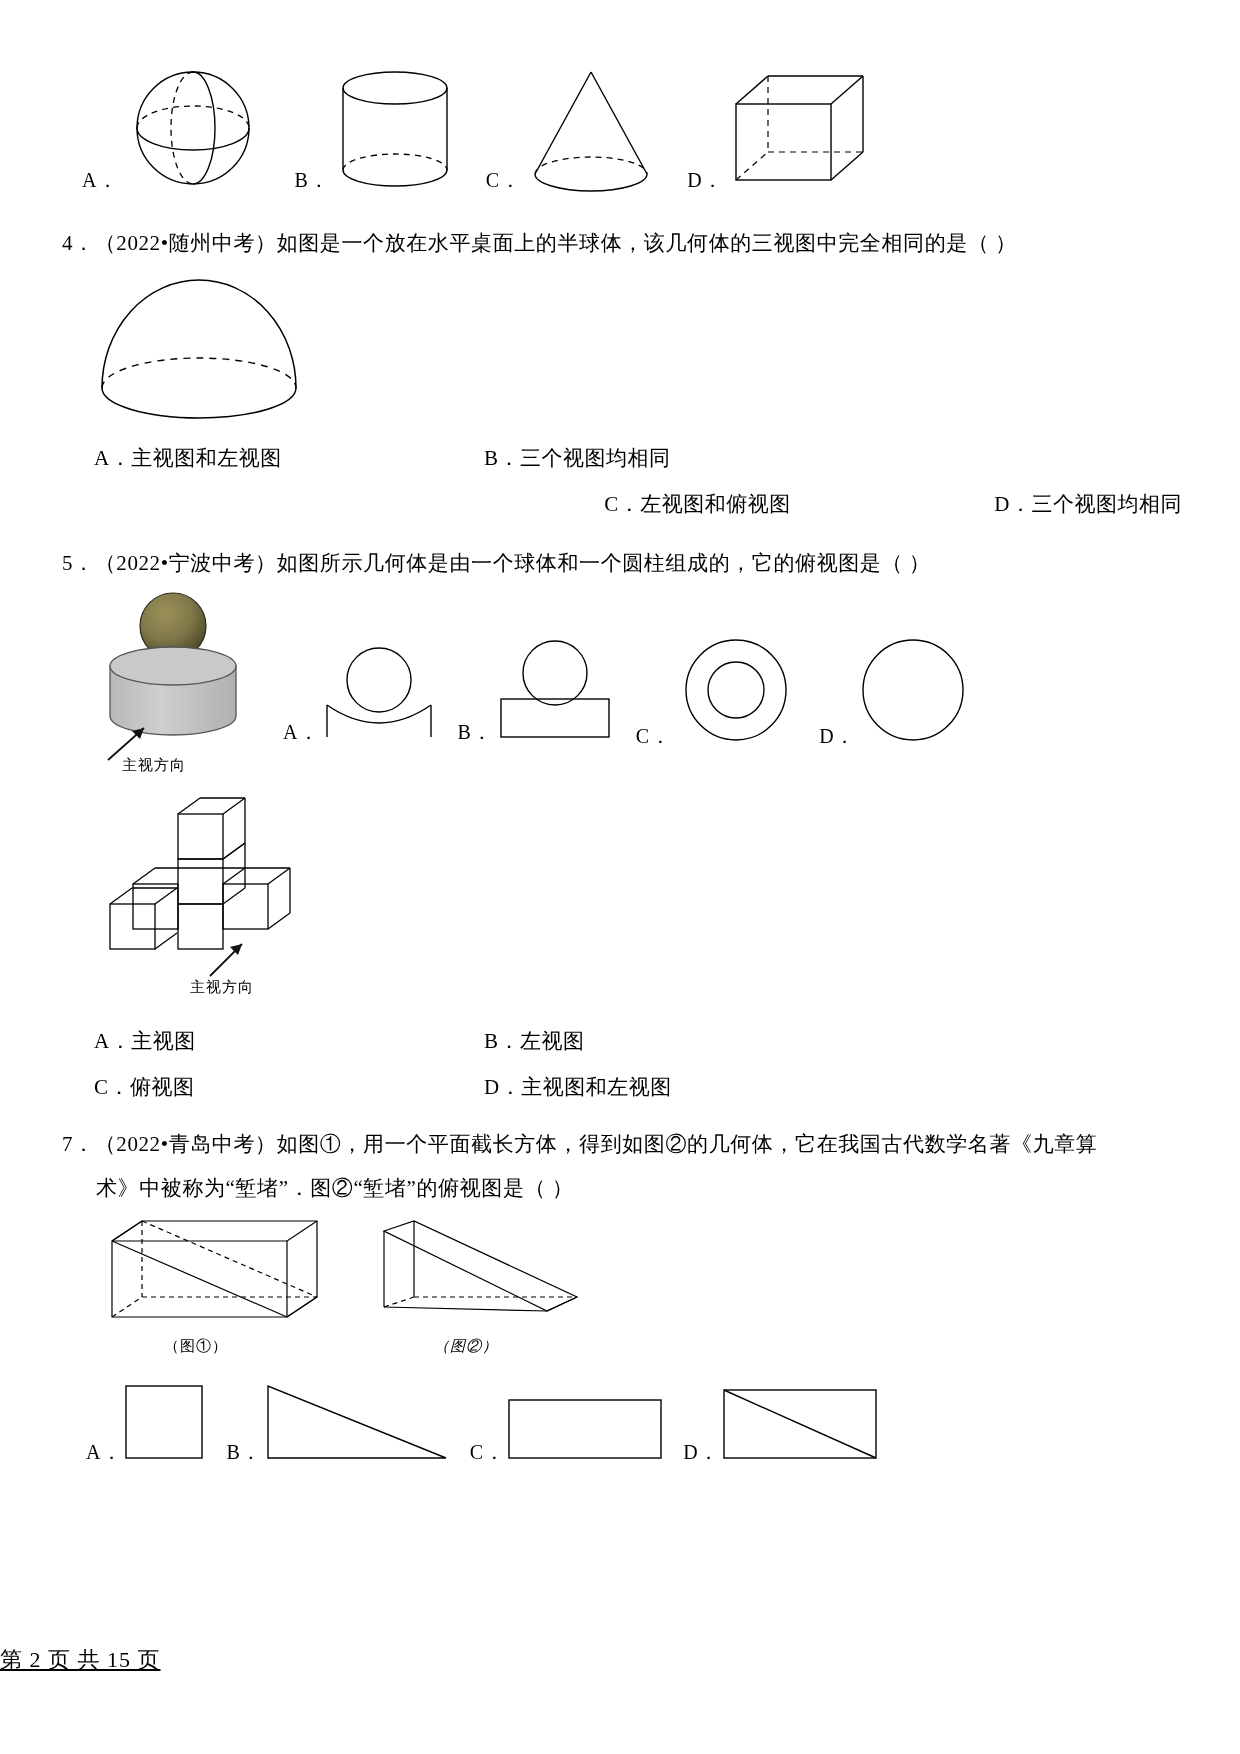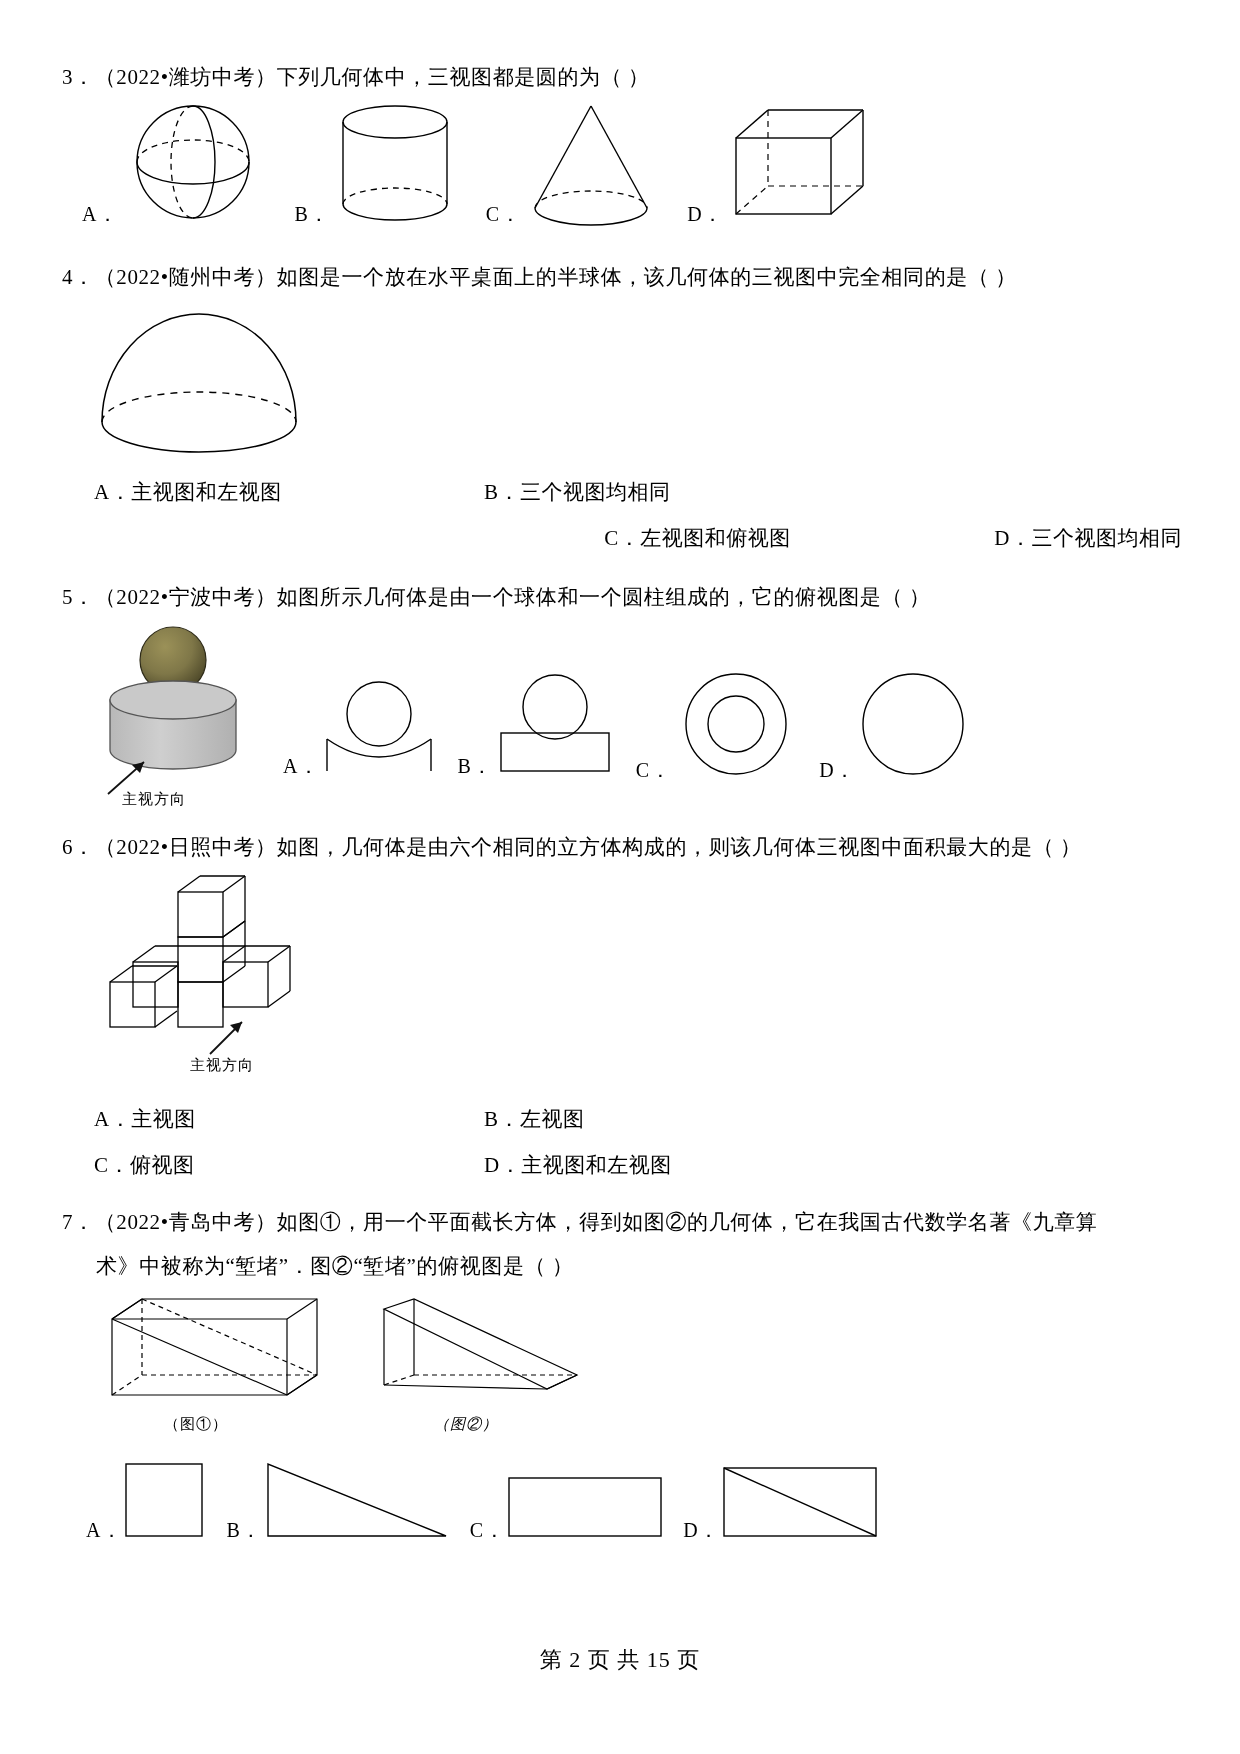--- a/index.html
+++ b/index.html
@@ -54,44 +54,42 @@
     letter-spacing: 0.5px;
   }
   .options2 .o:first-child {
     width: 390px;
   }
   .footer {
     position: absolute;
     left: 0;
     top: 1645px;
     width: 1240px;
-    text-align: center;
+    text-align: left;
     font-size: 22px;
     letter-spacing: 1px;
+    text-decoration: underline;
   }
   .figwrap {
     position: relative;
   }
   svg { display: block; overflow: visible; }
   .lbl {
     font-family: "Liberation Sans", sans-serif;
     font-size: 15px;
     letter-spacing: 1px;
   }
 </style>
 </head>
 <body>
 
 <div class="page">
 <div class="content">
 
   <div class="block">
-    <div class="qline">
-      <span>3．</span><span>（2022•潍坊中考）</span><span>下列几何体中，三视图都是圆的为（      ）</span>
-    </div>
 
     <div class="figrow" style="margin-top:6px; margin-left:20px;">
 
       <div style="display:flex; align-items:flex-end;">
         <span class="opt-letter" style="margin-bottom:6px;">A．</span>
         <div class="figwrap">
           <svg width="150" height="130" viewBox="0 0 150 130">
             <circle cx="75" cy="62" r="56" fill="none" stroke="#000" stroke-width="1.4"></circle>
             <path d="M19 62 A 56 22 0 0 0 131 62" fill="none" stroke="#000" stroke-width="1.4"></path>
             <path d="M19 62 A 56 22 0 0 1 131 62" fill="none" stroke="#000" stroke-width="1.3" stroke-dasharray="6 5"></path>
@@ -249,23 +247,20 @@
           <svg width="115" height="110" viewBox="0 0 115 110">
             <circle cx="57" cy="54" r="50" fill="none" stroke="#000" stroke-width="1.4"></circle>
           </svg>
         </div>
       </div>
 
     </div>
   </div>
 
   <div class="block" style="margin-top:28px;">
-    <div class="qline">
-      <span>6．</span><span>（2022•日照中考）</span><span>如图，几何体是由六个相同的立方体构成的，则该几何体三视图中面积最大的是（      ）</span>
-    </div>
 
     <div style="position:relative; margin-top:10px; margin-left:28px;">
       <svg width="230" height="185" viewBox="0 0 230 185">
         <g fill="none" stroke="#000" stroke-width="1.3">
 
           <rect x="88" y="18" width="45" height="45"></rect>
           <line x1="88" y1="18" x2="110" y2="2"></line>
           <line x1="133" y1="18" x2="155" y2="2"></line>
           <line x1="110" y1="2" x2="155" y2="2"></line>
           <line x1="155" y1="2" x2="155" y2="47"></line>

